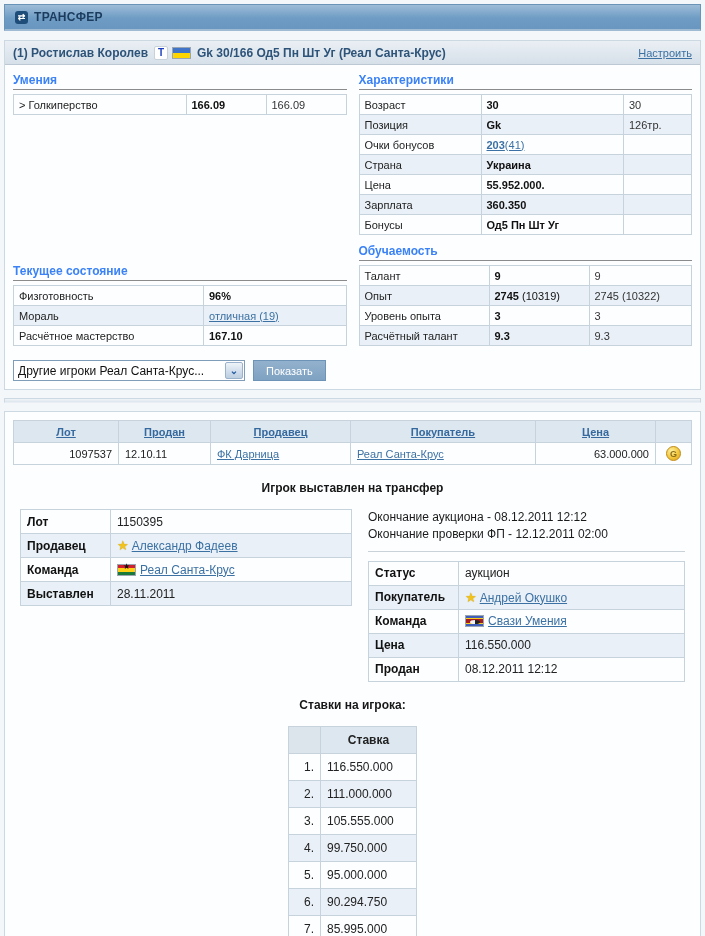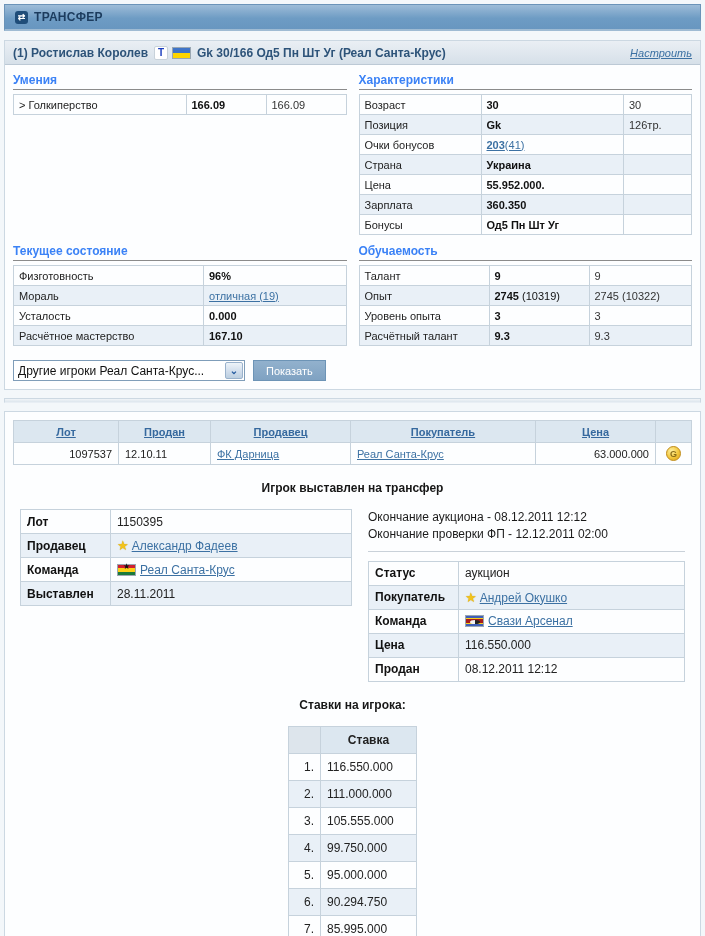--- a/index.html
+++ b/index.html
@@ -54,21 +54,21 @@
     color: #1d3fbf; font-weight: bold; font-size: 10px;
     text-align: center; line-height: 12px; margin: 0 4px 0 6px;
   }
   .flag { display: inline-block; width: 19px; height: 12px; border: 1px solid #9aa7b2; vertical-align: -2px; position: relative; }
   .flag-ua { background: linear-gradient(#3f74c8 50%, #ffd500 50%); margin-right: 6px; }
   .flag-gh { background: linear-gradient(#cf2030 33%, #fcd116 33%, #fcd116 66%, #1a7a3c 66%); margin-right: 4px; }
   .flag-gh::after { content: "★"; position: absolute; left: 0; right: 0; top: -3px; text-align: center; font-size: 8px; color: #111; }
   .flag-sz { background: linear-gradient(#3e5eb9 22%, #f5d020 22%, #f5d020 30%, #a61c1c 30%, #a61c1c 70%, #f5d020 70%, #f5d020 78%, #3e5eb9 78%); margin-right: 4px; }
   .flag-sz::after { content: ""; position: absolute; left: 4px; top: 4px; width: 10px; height: 4px; border-radius: 50%; background: linear-gradient(90deg, #f4f4f4 50%, #222 50%); }
   .spacer { flex: 1; }
-  .hlink { font-size: 11px; font-style: italic; }
+  .hlink { font-size: 11px; }
 
   .content { padding: 8px; }
   .cols { display: flex; gap: 12px; }
   .col { flex: 1; display: flex; flex-direction: column; }
   .grow { flex: 1; }
 
   h3.sec {
     font-size: 12px; font-weight: bold; color: #3b82f6;
     border-bottom: 1px solid #8b8b8b;
     padding-bottom: 2px; margin-bottom: 4px;
@@ -209,24 +209,20 @@
           <tbody>
               <tr>
                 <td>Физготовность</td>
                 <td class="b"><b>96%</b></td>
               </tr>
               <tr>
                 <td>Мораль</td>
                 <td class="b"><a class="vlink">отличная (19)</a></td>
               </tr>
               <tr>
-                <td>Усталость</td>
-                <td class="b"><b>0.000</b></td>
-              </tr>
-              <tr>
                 <td>Расчётное мастерство</td>
                 <td class="b"><b>167.10</b></td>
               </tr>
             </tbody>
         </table>
       </div>
       <div class="col">
         <h3 class="sec">Характеристики</h3>
         <table class="grid">
           <colgroup>
@@ -385,21 +381,21 @@
             <tr>
               <td class="lbl">Статус</td>
               <td>аукцион</td>
             </tr>
             <tr>
               <td class="lbl">Покупатель</td>
               <td><span class="star">★</span><a>Андрей Окушко</a></td>
             </tr>
             <tr>
               <td class="lbl">Команда</td>
-              <td><span class="flag flag-sz"></span><a>Свази Арсенал</a></td>
+              <td><span class="flag flag-sz"></span><a>Свази Умения</a></td>
             </tr>
             <tr>
               <td class="lbl">Цена</td>
               <td>116.550.000</td>
             </tr>
             <tr>
               <td class="lbl">Продан</td>
               <td>08.12.2011 12:12</td>
             </tr>
           </tbody>

